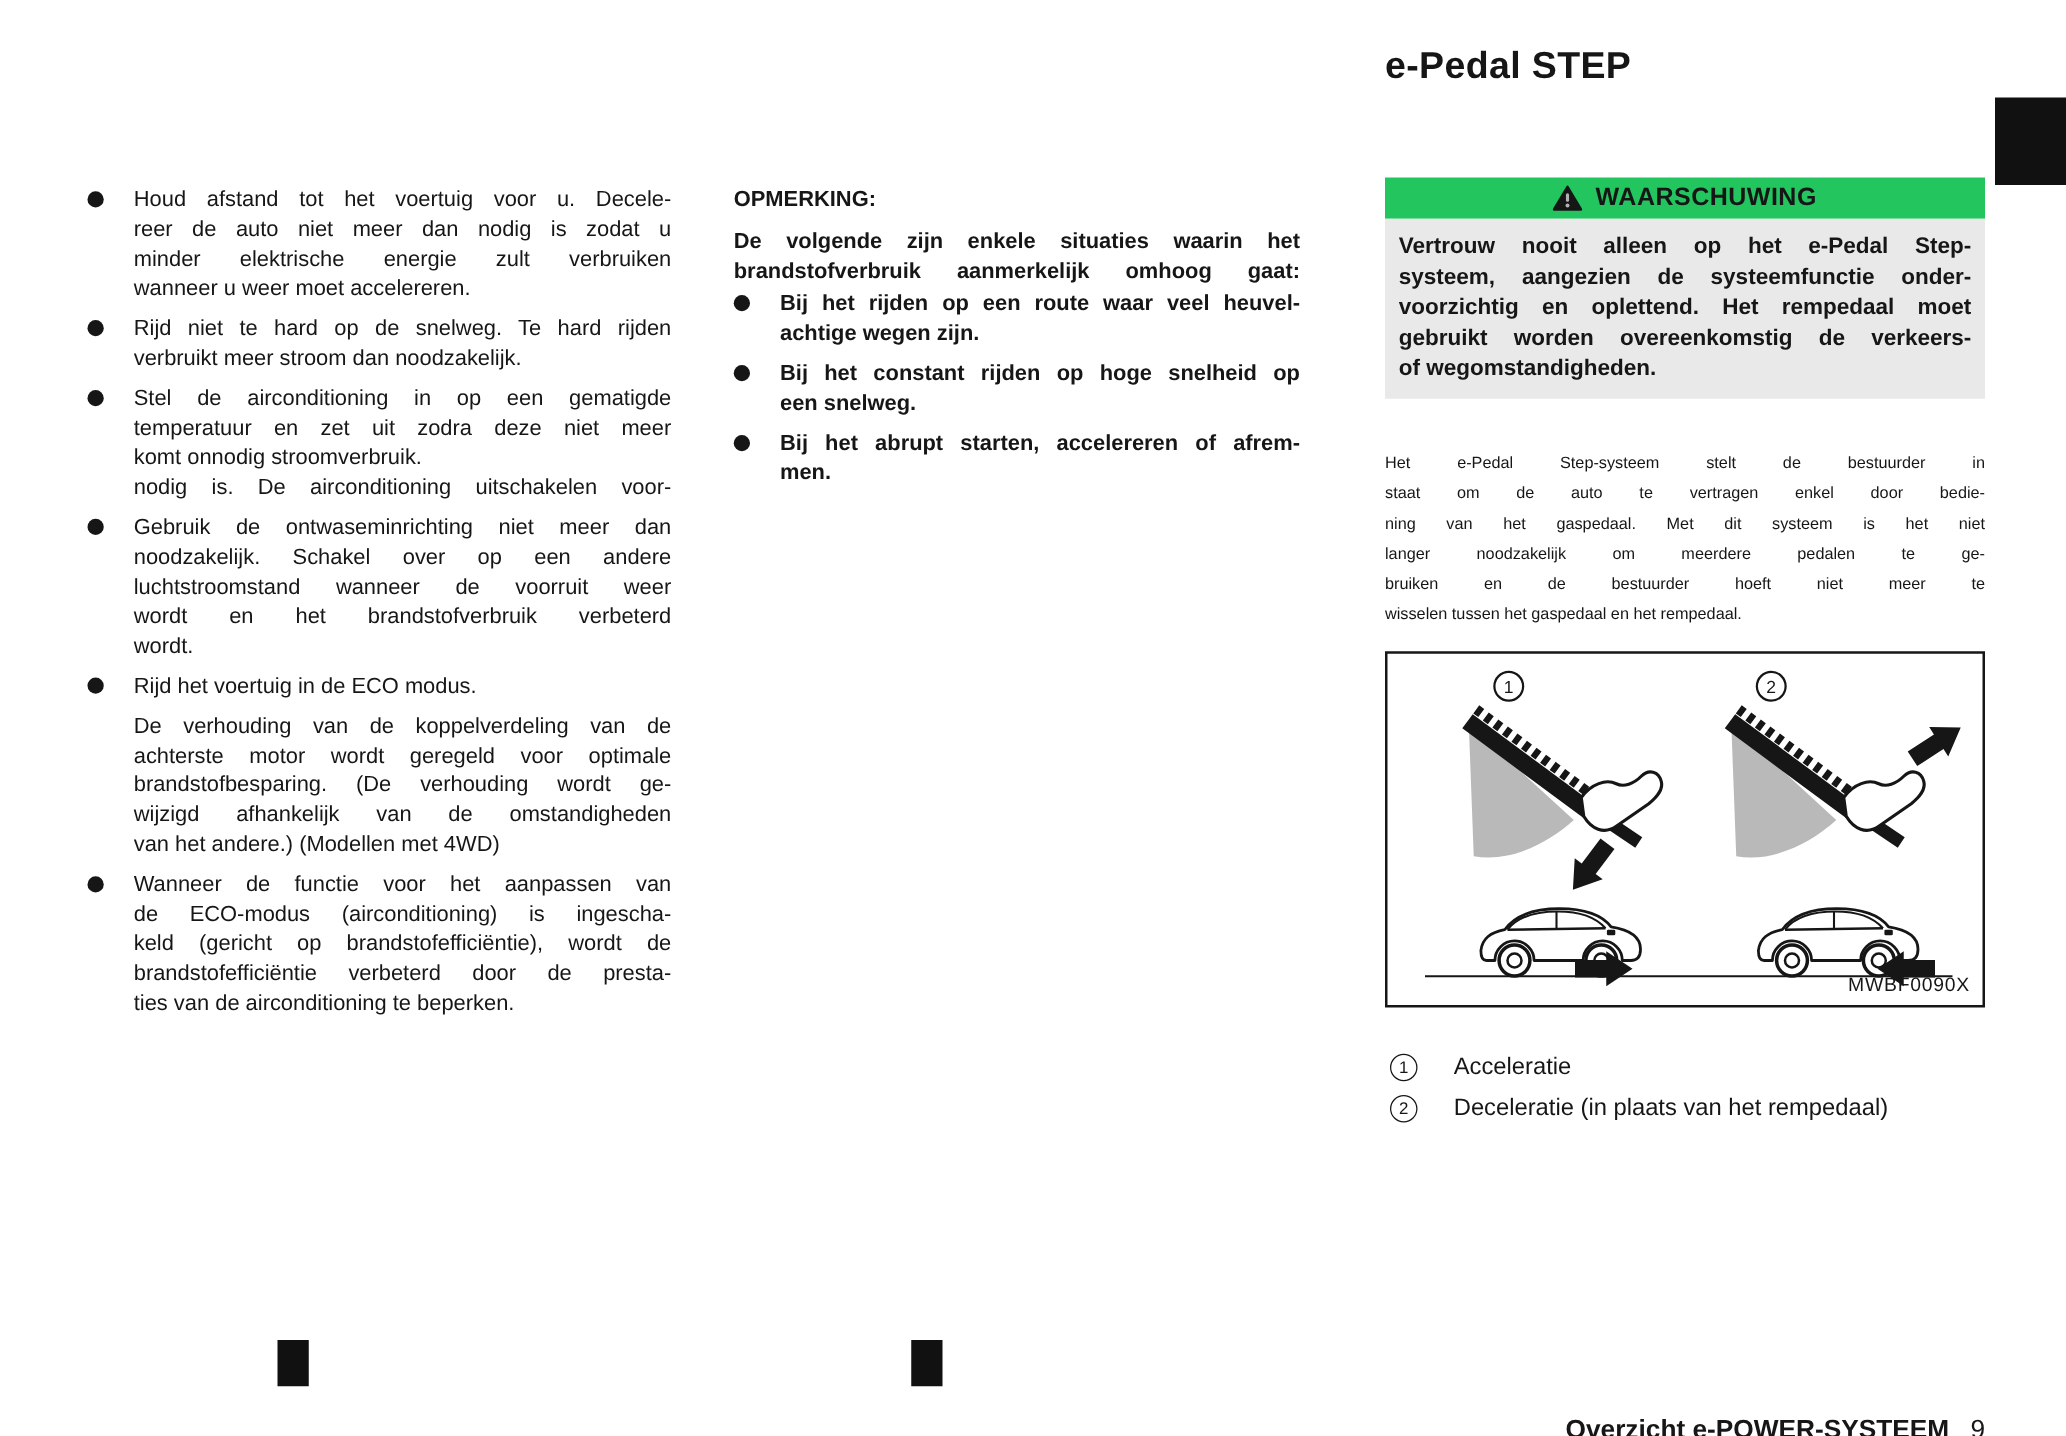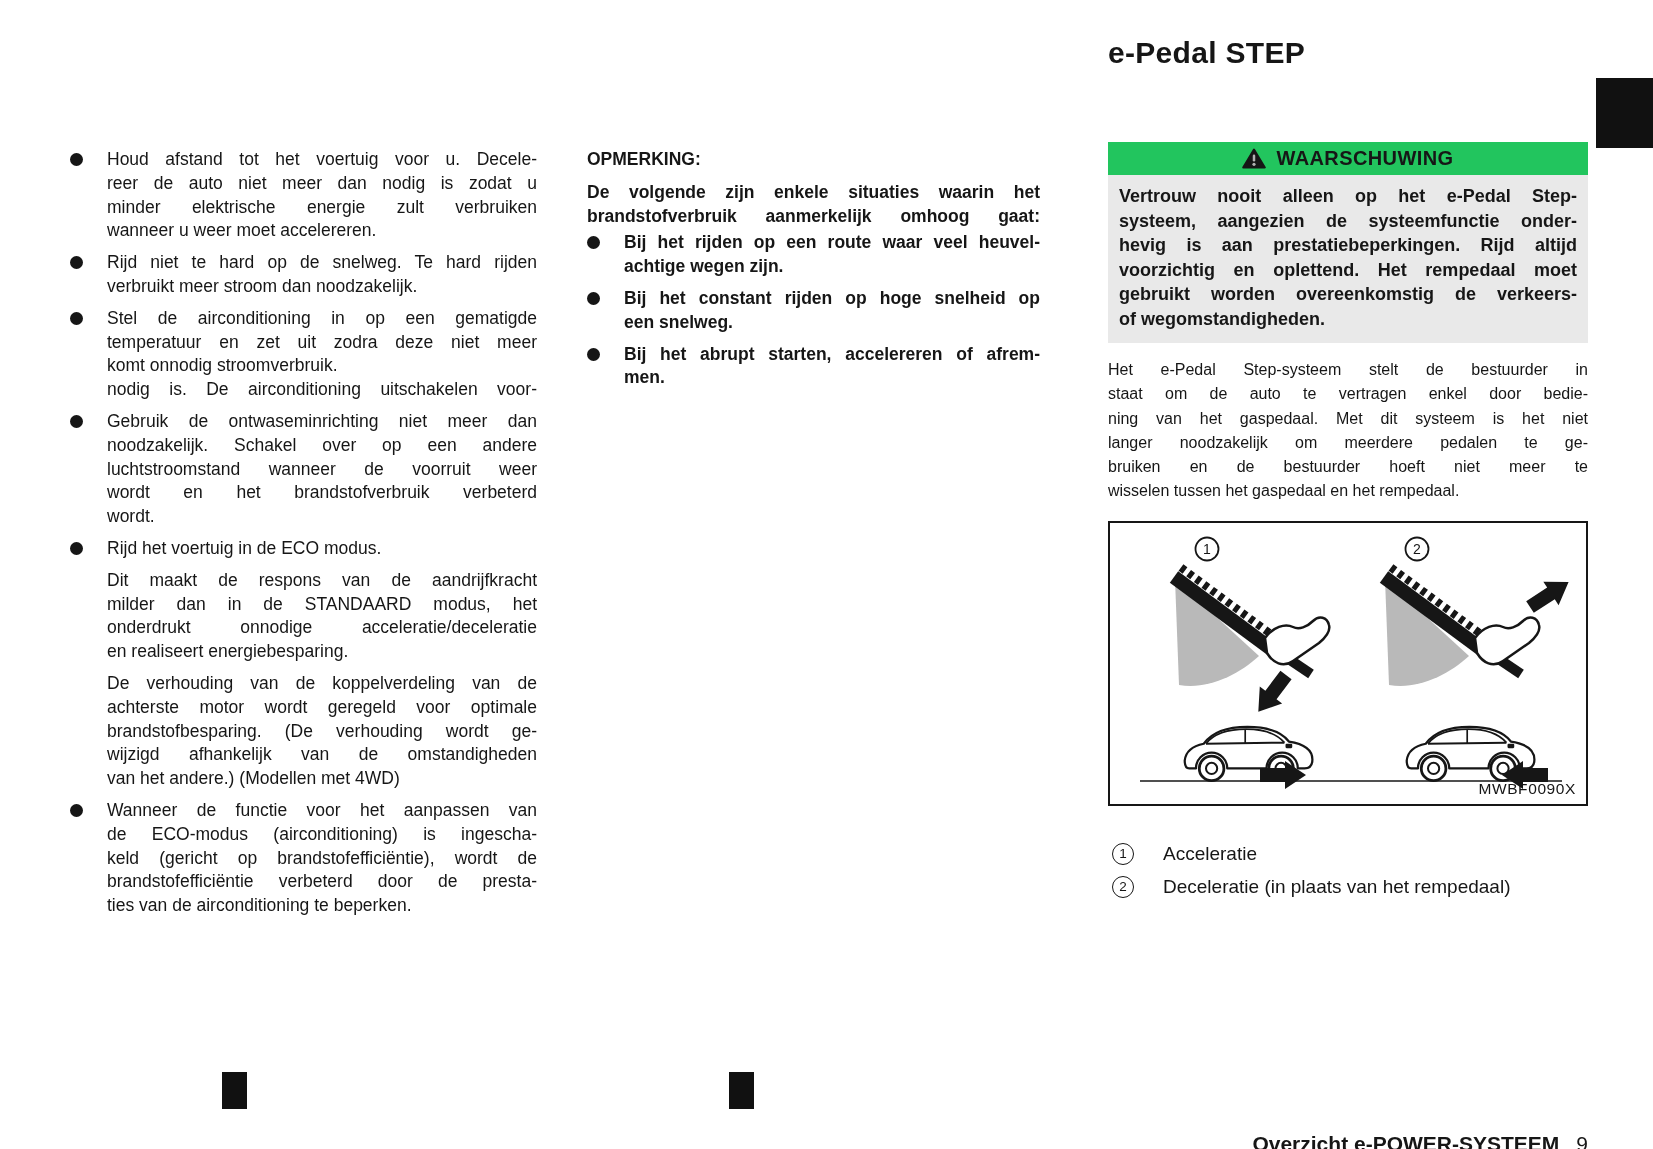--- a/index.html
+++ b/index.html
@@ -27,21 +27,21 @@
 
   
   .doc-title{position:absolute;left:0;top:36px;font-size:30px;font-weight:700;letter-spacing:0.3px;white-space:nowrap;}
 
   .warn{position:absolute;left:0;top:142px;width:480px;}
   .warn-header{height:33px;background:#22c55e;display:flex;align-items:center;justify-content:center;gap:10px;}
   .warn-title{font-weight:700;font-size:20px;letter-spacing:0.4px;}
   .warn-tri{display:block;}
   .warn-body{background:#e9e9e9;padding:9px 11px 12px 11px;font-weight:700;font-size:18px;line-height:24.5px;}
 
-  .intro-para{position:absolute;left:0;top:358px;width:480px;font-size:16px;line-height:24.3px;}
+  .intro-para{position:absolute;left:0;top:358px;width:480px;font-size:13px;line-height:24.3px;}
 
   .figure{position:absolute;left:0;top:521px;width:480px;height:285px;border:2px solid #161616;box-sizing:border-box;background:#fff;}
   .figure svg{display:block;}
   .fig-code{position:absolute;right:10px;bottom:6px;font-size:15.5px;letter-spacing:0.6px;}
 
   .legend{position:absolute;left:0;top:843px;width:480px;font-size:19px;}
   .legend-row{display:flex;align-items:center;margin-bottom:11px;padding-left:4px;}
   .lnum{flex:none;width:22px;height:22px;border:1.7px solid #161616;border-radius:50%;box-sizing:border-box;
         display:flex;align-items:center;justify-content:center;font-size:13.5px;line-height:1;}
   .llabel{margin-left:29px;}
@@ -112,29 +112,20 @@
 
     <div class="li">
       <div class="marker">
           <div class="dot"></div>
         </div>
       <div class="lines">
         <div class="jl last">Rijd het voertuig in de ECO modus.</div>
       </div>
     </div>
 
-    <div class="li nodot">
-      <div class="marker"></div>
-      <div class="lines">
-        <div class="jl">Dit maakt de respons van de aandrijfkracht</div>
-        <div class="jl">milder dan in de STANDAARD modus, het</div>
-        <div class="jl">onderdrukt onnodige acceleratie/deceleratie</div>
-        <div class="jl last">en realiseert energiebesparing.</div>
-      </div>
-    </div>
 
     <div class="li nodot">
       <div class="marker"></div>
       <div class="lines">
         <div class="jl">De verhouding van de koppelverdeling van de</div>
         <div class="jl">achterste motor wordt geregeld voor optimale</div>
         <div class="jl">brandstofbesparing. (De verhouding wordt ge-</div>
         <div class="jl">wijzigd afhankelijk van de omstandigheden</div>
         <div class="jl last">van het andere.) (Modellen met 4WD)</div>
       </div>
@@ -202,21 +193,20 @@
         <svg class="warn-tri" width="24" height="21" viewBox="0 0 24 21">
           <path d="M12 1.5 L22.8 19.5 H1.2 Z" fill="#161616" stroke="#161616" stroke-width="2" stroke-linejoin="round"></path>
           <rect x="10.75" y="6.6" width="2.5" height="6.8" rx="1.25" fill="#b2b2b2"></rect>
           <circle cx="12" cy="16.3" r="1.6" fill="#b2b2b2"></circle>
         </svg>
         <span class="warn-title">WAARSCHUWING</span>
       </div>
       <div class="warn-body">
         <div class="jl">Vertrouw nooit alleen op het e-Pedal Step-</div>
         <div class="jl">systeem, aangezien de systeemfunctie onder-</div>
-        <div class="jl">hevig is aan prestatiebeperkingen. Rijd altijd</div>
         <div class="jl">voorzichtig en oplettend. Het rempedaal moet</div>
         <div class="jl">gebruikt worden overeenkomstig de verkeers-</div>
         <div class="jl last">of wegomstandigheden.</div>
       </div>
     </div>
 
     <div class="intro-para">
       <div class="jl">Het e-Pedal Step-systeem stelt de bestuurder in</div>
       <div class="jl">staat om de auto te vertragen enkel door bedie-</div>
       <div class="jl">ning van het gaspedaal. Met dit systeem is het niet</div>

